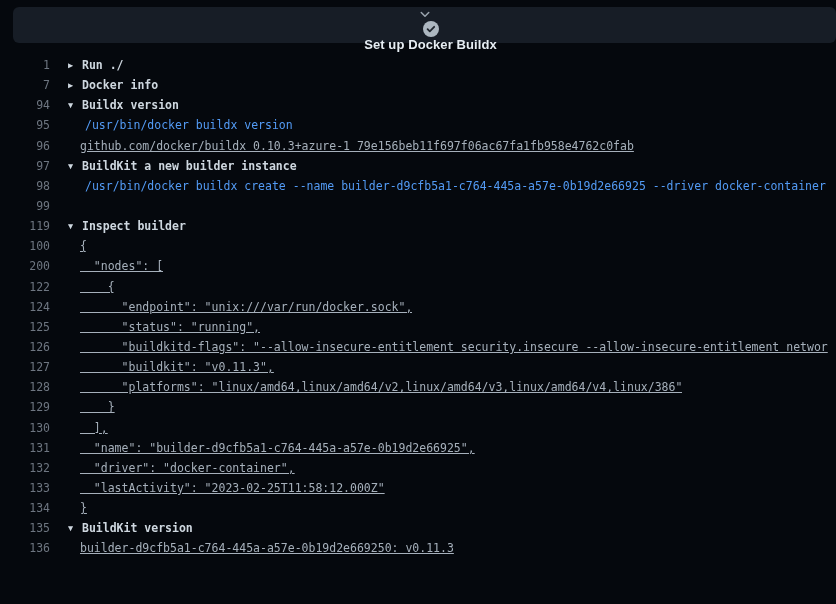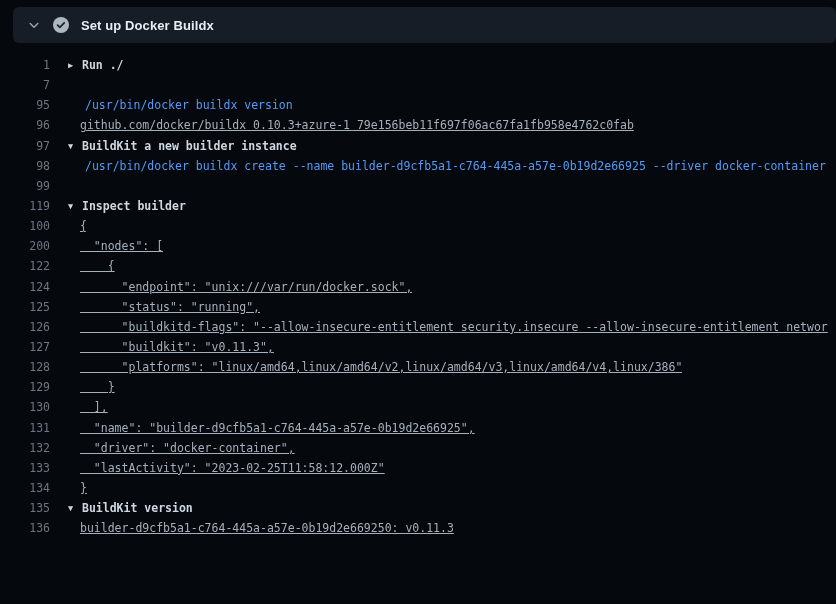--- a/index.html
+++ b/index.html
@@ -11,20 +11,21 @@
   }
   .step-header {
     position: absolute;
     left: 13px; right: 0; top: 7px; height: 36px;
     background: #171d26;
     border-radius: 6px;
     display: flex;
     align-items: center;
     padding: 0 14px;
     cursor: pointer;
+    flex-direction: column;
   }
   .chevron {
     width: 14px; height: 14px;
     display: flex; align-items: center; justify-content: center;
     color: #9aa4ae;
     flex: none;
   }
   .check-badge {
     width: 16px; height: 16px;
     margin-left: 12px;
@@ -86,21 +87,22 @@
       <circle cx="8" cy="8" r="8" fill="#adb7c0"></circle>
       <path d="M4.6 8.2l2.2 2.2 4.4-4.6" fill="none" stroke="#20262e" stroke-width="1.8" stroke-linecap="round" stroke-linejoin="round"></path>
     </svg>
   </span>
   <span class="step-title">Set up Docker Buildx</span>
 </div>
 
 <div class="log-area">
   <div id="log-lines">
       <div class="log-row"><span class="line-num">1</span><span class="row-content group"><span class="tri">▶</span><span>Run ./</span></span></div>
-      <div class="log-row"><span class="line-num">7</span></div>
+      <div class="log-row"><span class="line-num">7</span><span class="row-content group"><span class="tri">▶</span><span>Docker info</span></span></div>
+      <div class="log-row"><span class="line-num">94</span><span class="row-content group"><span class="tri">▼</span><span>Buildx version</span></span></div>
       <div class="log-row"><span class="line-num">95</span><span class="row-content command">/usr/bin/docker buildx version</span></div>
       <div class="log-row"><span class="line-num">96</span><span class="row-content output">github.com/docker/buildx 0.10.3+azure-1 79e156beb11f697f06ac67fa1fb958e4762c0fab</span></div>
       <div class="log-row"><span class="line-num">97</span><span class="row-content group"><span class="tri">▼</span><span>BuildKit a new builder instance</span></span></div>
       <div class="log-row"><span class="line-num">98</span><span class="row-content command">/usr/bin/docker buildx create --name builder-d9cfb5a1-c764-445a-a57e-0b19d2e66925 --driver docker-container</span></div>
       <div class="log-row"><span class="line-num">99</span></div>
       <div class="log-row"><span class="line-num">119</span><span class="row-content group"><span class="tri">▼</span><span>Inspect builder</span></span></div>
       <div class="log-row"><span class="line-num">100</span><span class="row-content output">{</span></div>
       <div class="log-row"><span class="line-num">200</span><span class="row-content output">  "nodes": [</span></div>
       <div class="log-row"><span class="line-num">122</span><span class="row-content output">    {</span></div>
       <div class="log-row"><span class="line-num">124</span><span class="row-content output">      "endpoint": "unix:///var/run/docker.sock",</span></div>

